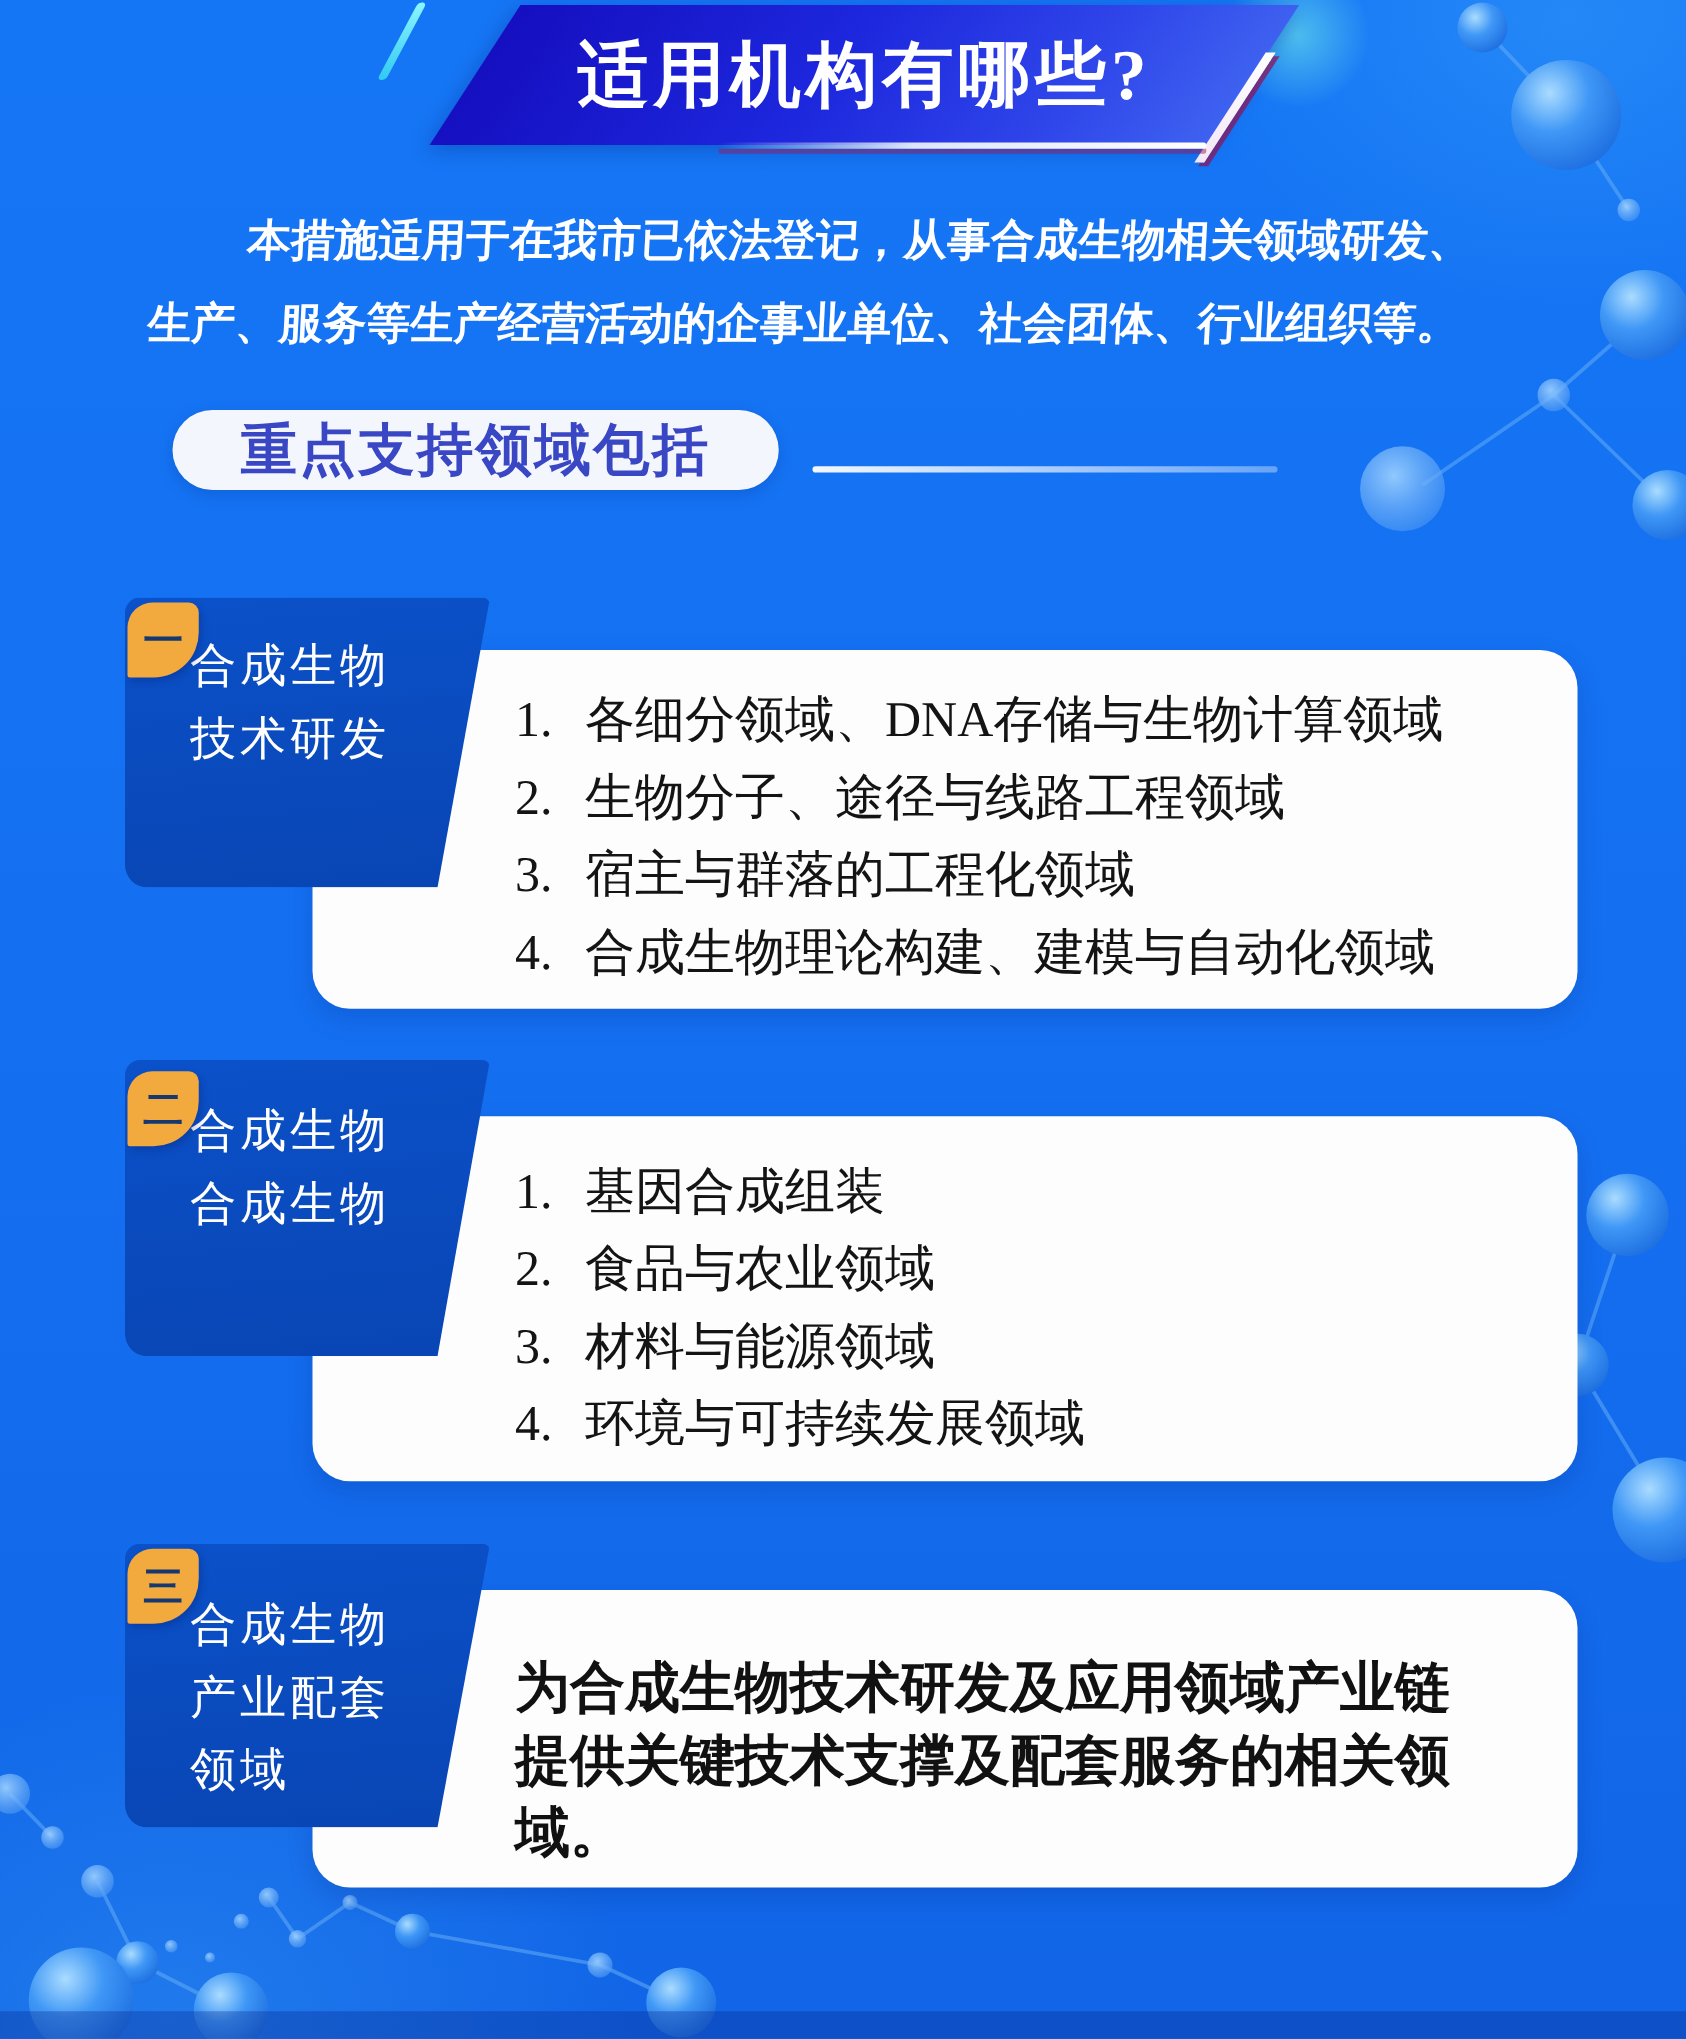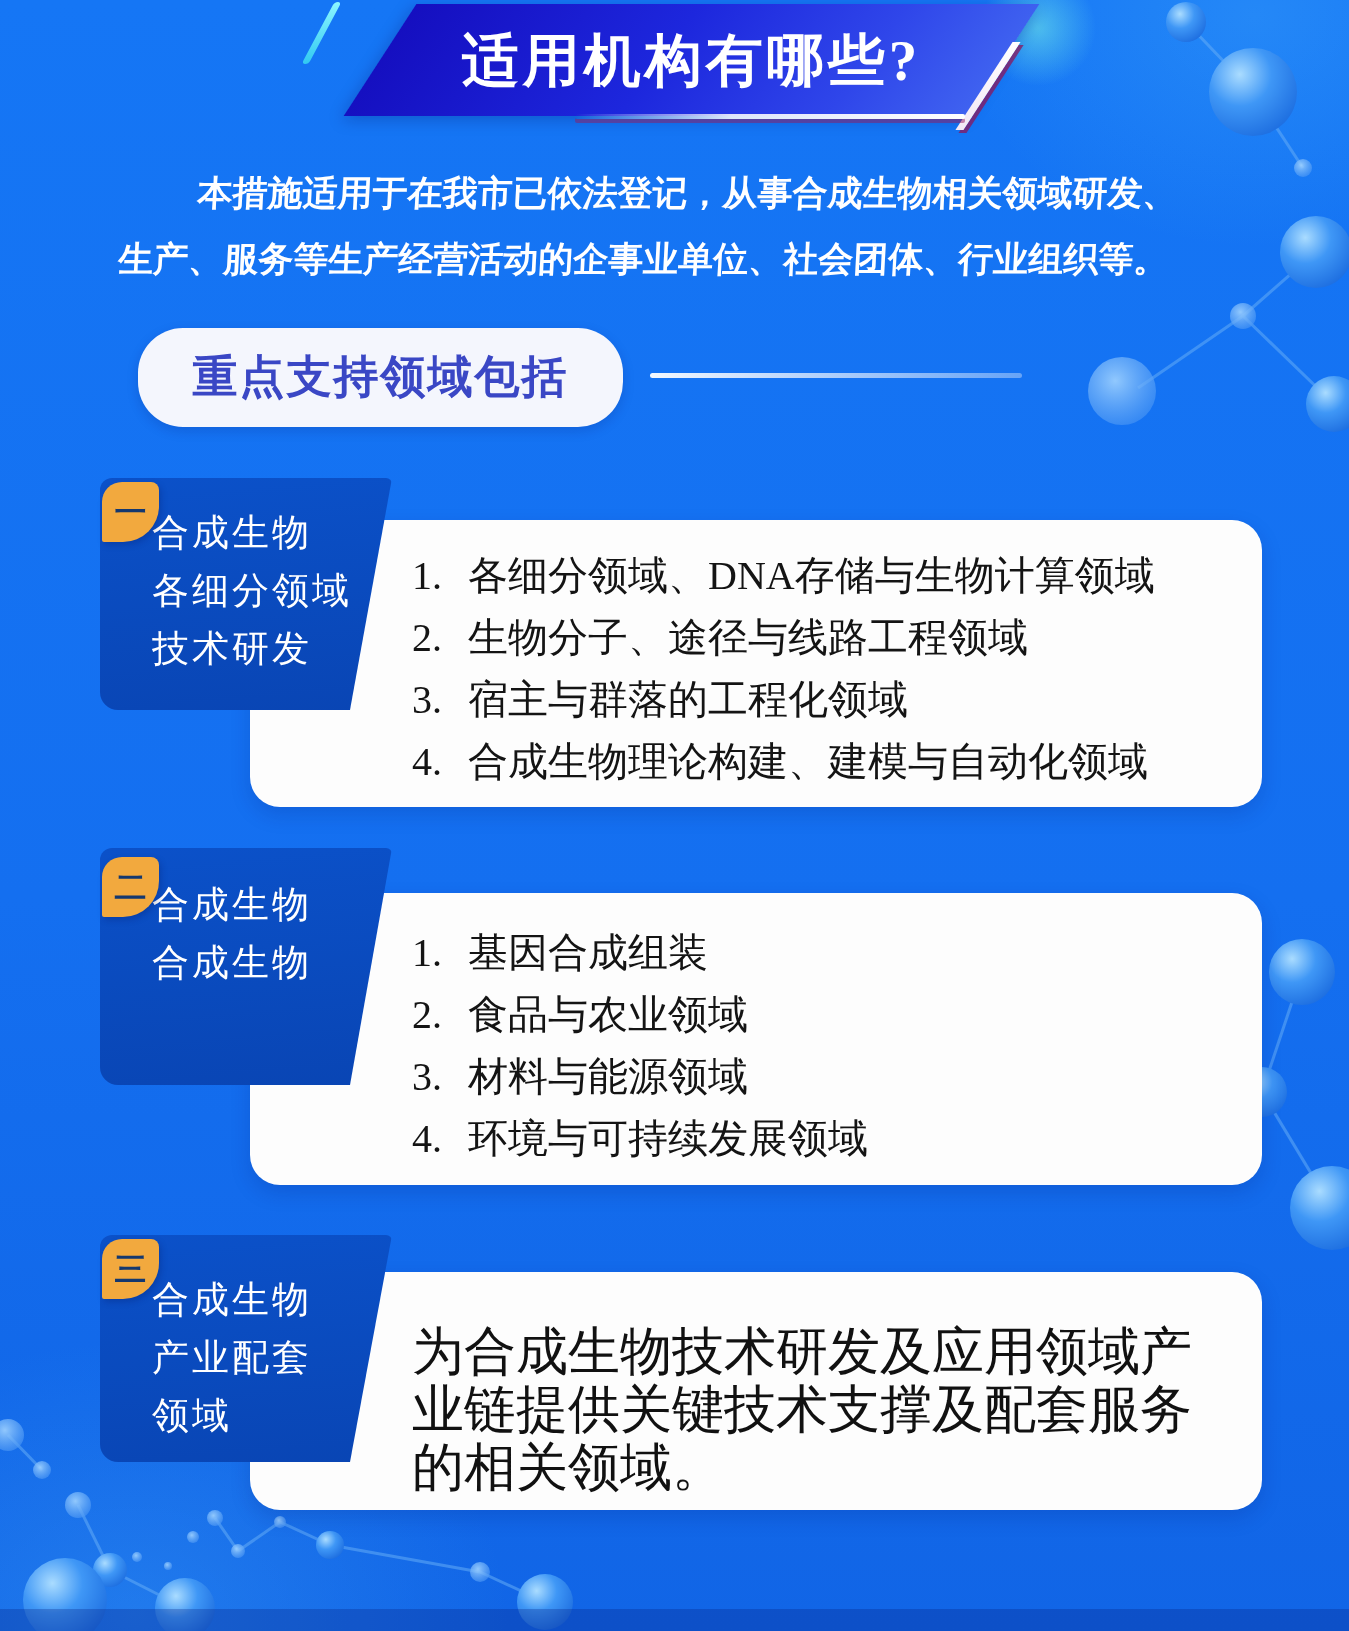--- a/index.html
+++ b/index.html
@@ -27,21 +27,21 @@
     transform:skewX(-33deg);background:linear-gradient(180deg,#ffffff 0%,#f3e7f5 100%);
     box-shadow:5px 3px 0 rgba(140,22,92,.75);}
   .underline{position:absolute;left:575px;top:114px;width:390px;height:5px;z-index:4;border-radius:2px;
     background:linear-gradient(90deg,rgba(255,255,255,0) 0%,rgba(255,255,255,.85) 40%,#ffffff 100%);
     box-shadow:0 4px 0 rgba(150,25,95,.5);}
   
   .intro{position:absolute;left:120px;top:160px;width:1118px;z-index:3;
     color:#ffffff;font-weight:bold;font-size:35px;line-height:66px;transform:skewX(-3deg);}
   .intro .l1{text-indent:76px;}
   
-  .pill{position:absolute;left:138px;top:328px;width:485px;height:99px;z-index:3;
+  .pill{position:absolute;left:138px;top:328px;width:485px;height:64px;z-index:3;
     background:#f4f6fd;border-radius:45px;display:flex;align-items:center;justify-content:center;
     color:#3a47c5;font:bold 45px/1 "Liberation Serif",serif;letter-spacing:2px;
     box-shadow:0 4px 12px rgba(0,20,110,.18);}
   .pill-line{position:absolute;left:650px;top:373px;width:372px;height:5px;z-index:3;border-radius:3px;
     background:linear-gradient(90deg,rgba(255,255,255,.95) 0%,rgba(255,255,255,.35) 100%);}
   
   .panel{position:absolute;left:100px;width:292px;z-index:3;
     background:linear-gradient(175deg,#0b51c9 0%,#0945b4 100%);
     clip-path:polygon(0 0,100% 0,calc(100% - 42px) 100%,0 100%);
     border-radius:12px 6px 10px 18px;}
@@ -59,21 +59,21 @@
   .card .num{width:56px;flex:none;}
   .b1-panel{top:478px;height:232px;}  .b1-panel .ptitle{padding-top:26px;}
   .b1-badge{top:482px;}
   .b1-card{top:520px;height:287px;}   .b1-card ol{padding:36px 24px 0 162px;}
   .b2-panel{top:848px;height:237px;}  .b2-panel .ptitle{padding-top:28px;}
   .b2-badge{top:857px;}
   .b2-card{top:893px;height:292px;}   .b2-card ol{padding:40px 24px 0 162px;}
   .b3-panel{top:1235px;height:227px;} .b3-panel .ptitle{padding-top:36px;}
   .b3-badge{top:1239px;}
   .b3-card{top:1272px;height:238px;}
-  .b3-text{padding:50px 70px 0 162px;color:#111111;font-weight:normal;font-size:52px;line-height:58px;
+  .b3-text{padding:50px 70px 0 162px;color:#111111;font-weight:bold;font-size:44px;line-height:58px;
     font-family:"Liberation Sans",sans-serif;}
 </style>
 </head>
 <body>
 
 <div class="canvas">
 
   <svg class="molecules" width="1349" height="1631" viewBox="0 0 1349 1631">
     <defs>
       <radialGradient id="sph" cx="0.35" cy="0.3" r="0.8">
@@ -172,21 +172,20 @@
         </li>
       <li>
           <span class="num">4.</span>
           <span class="txt">合成生物理论构建、建模与自动化领域</span>
         </li>
     </ol>
   </div>
   <div class="panel b1-panel">
     <div class="ptitle">
       <div>合成生物</div>
-      <div>各细分领域</div>
       <div>技术研发</div>
     </div>
   </div>
   <div class="badge b1-badge">一</div>
 
   <div class="card b2-card">
     <ol>
       <li>
           <span class="num">1.</span>
           <span class="txt">基因合成组装</span>

